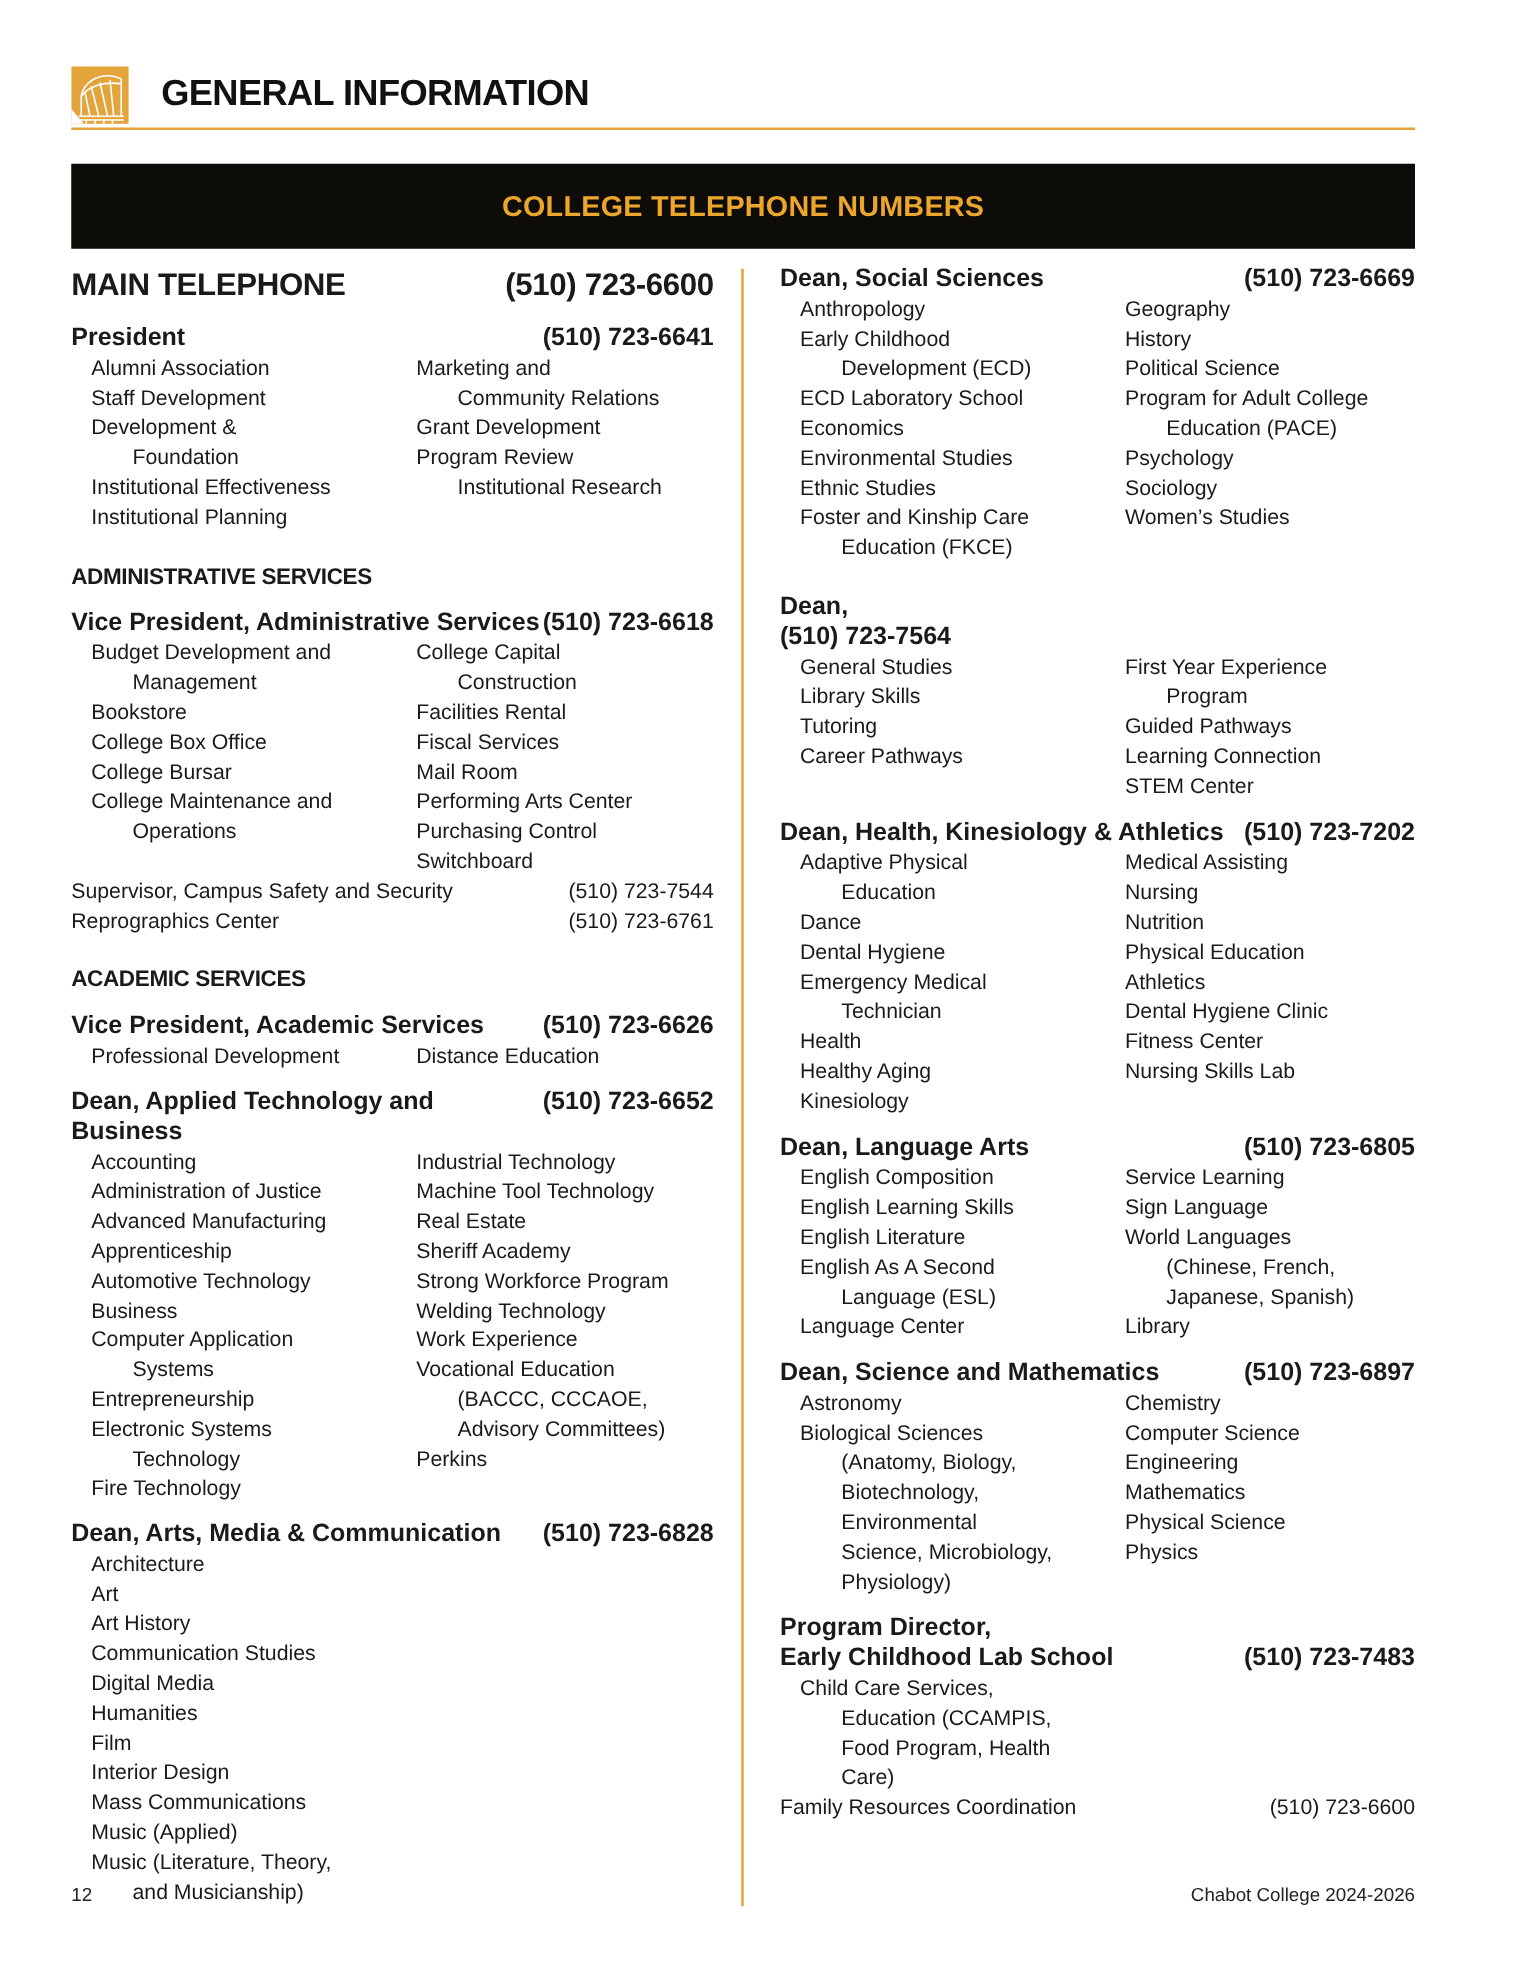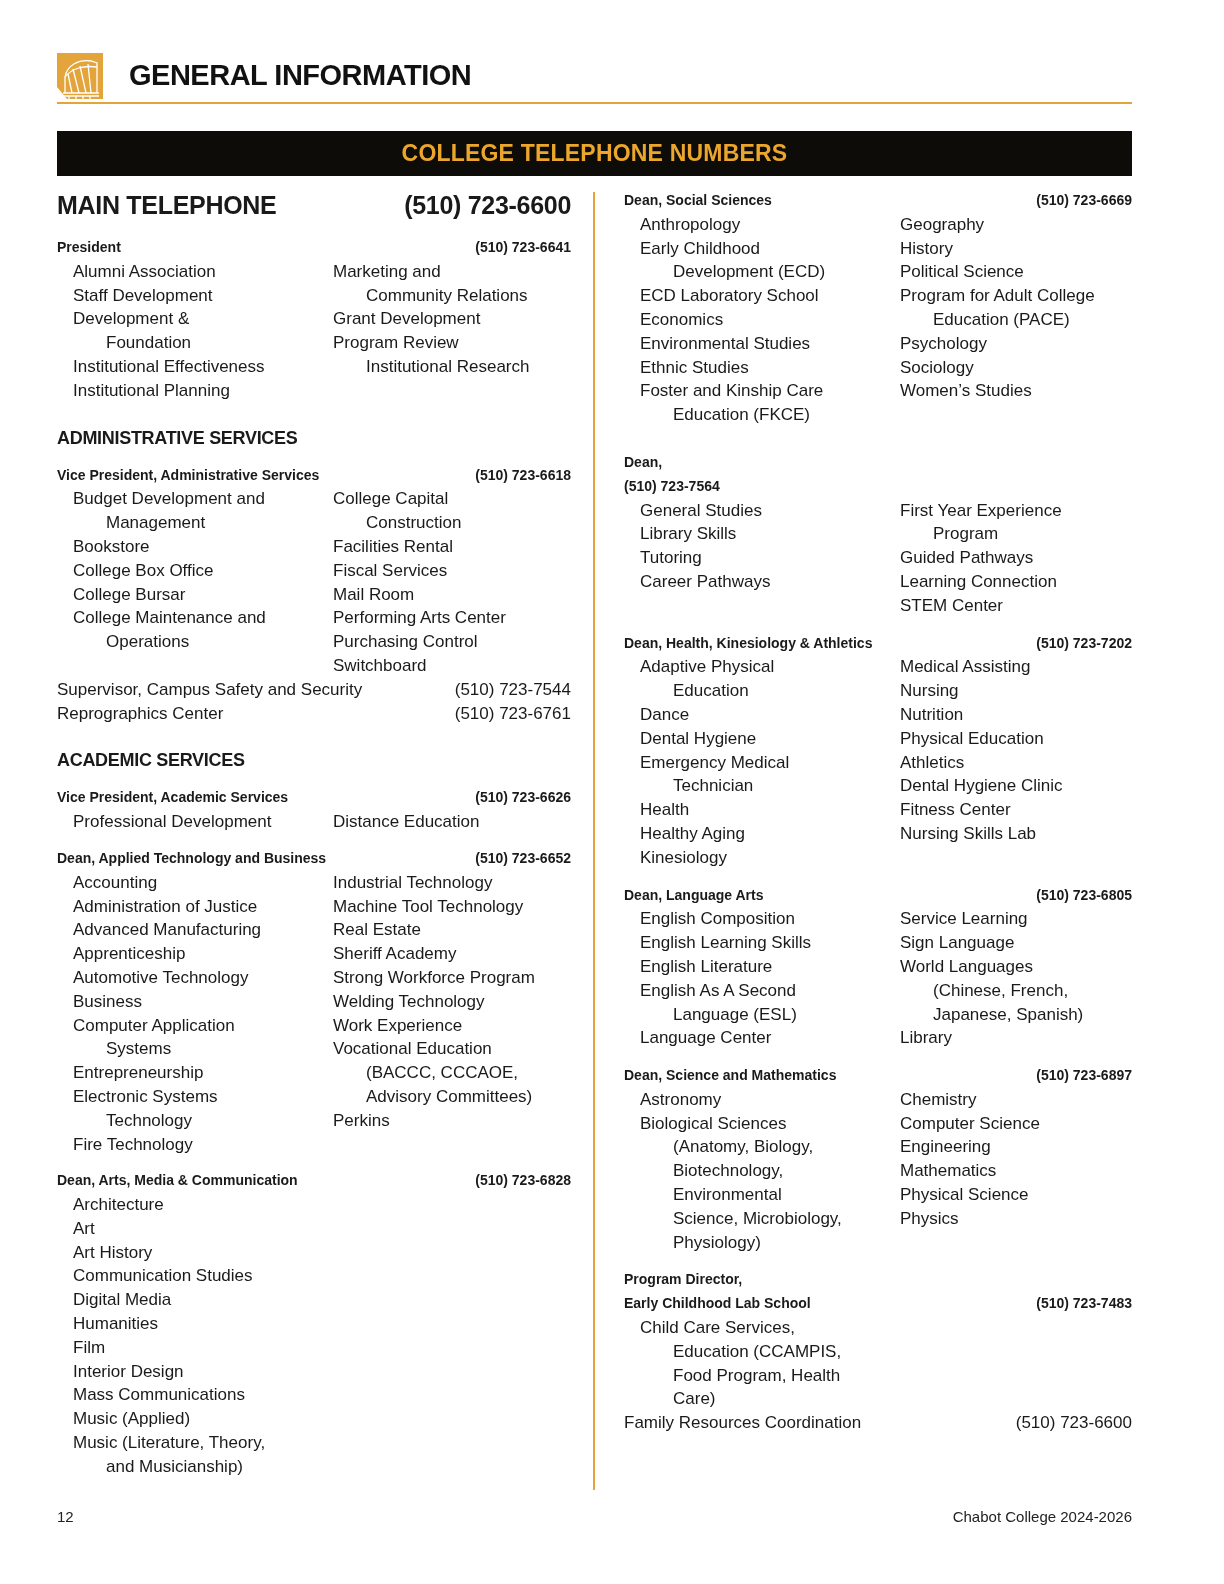--- a/index.html
+++ b/index.html
@@ -28,21 +28,21 @@
     position:relative; top:3px;
   }
   .hdr h1 {
     font-size:29px; font-weight:bold; letter-spacing:-0.5px;
     padding-bottom:10px;
     color:#111;
   }
   
   .banner {
     margin-top:27px;
-    height:45px;
+    height:68px;
     background:#0d0c08;
     display:flex; align-items:center; justify-content:center;
   }
   .banner span {
     color:var(--gold-bright);
     font-weight:bold; font-size:23px; letter-spacing:0.2px;
   }
   
   .cols {
     display:flex; margin-top:13px;
@@ -64,21 +64,21 @@
     margin-bottom:16px;
   }
   .sec-head {
     font-size:18px; font-weight:bold; letter-spacing:-0.3px;
     margin-top:25px; margin-bottom:15px;
   }
   .dept { margin-top:13px; }
   .dept.flush { margin-top:0; }
   .dept-line {
     display:flex; justify-content:space-between; align-items:baseline;
-    font-weight:bold; font-size:14px; line-height:23.8px;
+    font-weight:bold; font-size:20px; line-height:23.8px;
   }
   .dept-line .ph { white-space:nowrap; font-weight:bold; }
   .dept-lists {
     display:grid; grid-template-columns:260px 1fr;
   }
   .plist { list-style:none; }
   .plist li { font-size:17px; line-height:23.8px; }
   .plist li.i0 { padding-left:16px; }
   .plist li.i1 { padding-left:49px; }
   .phone-row {

